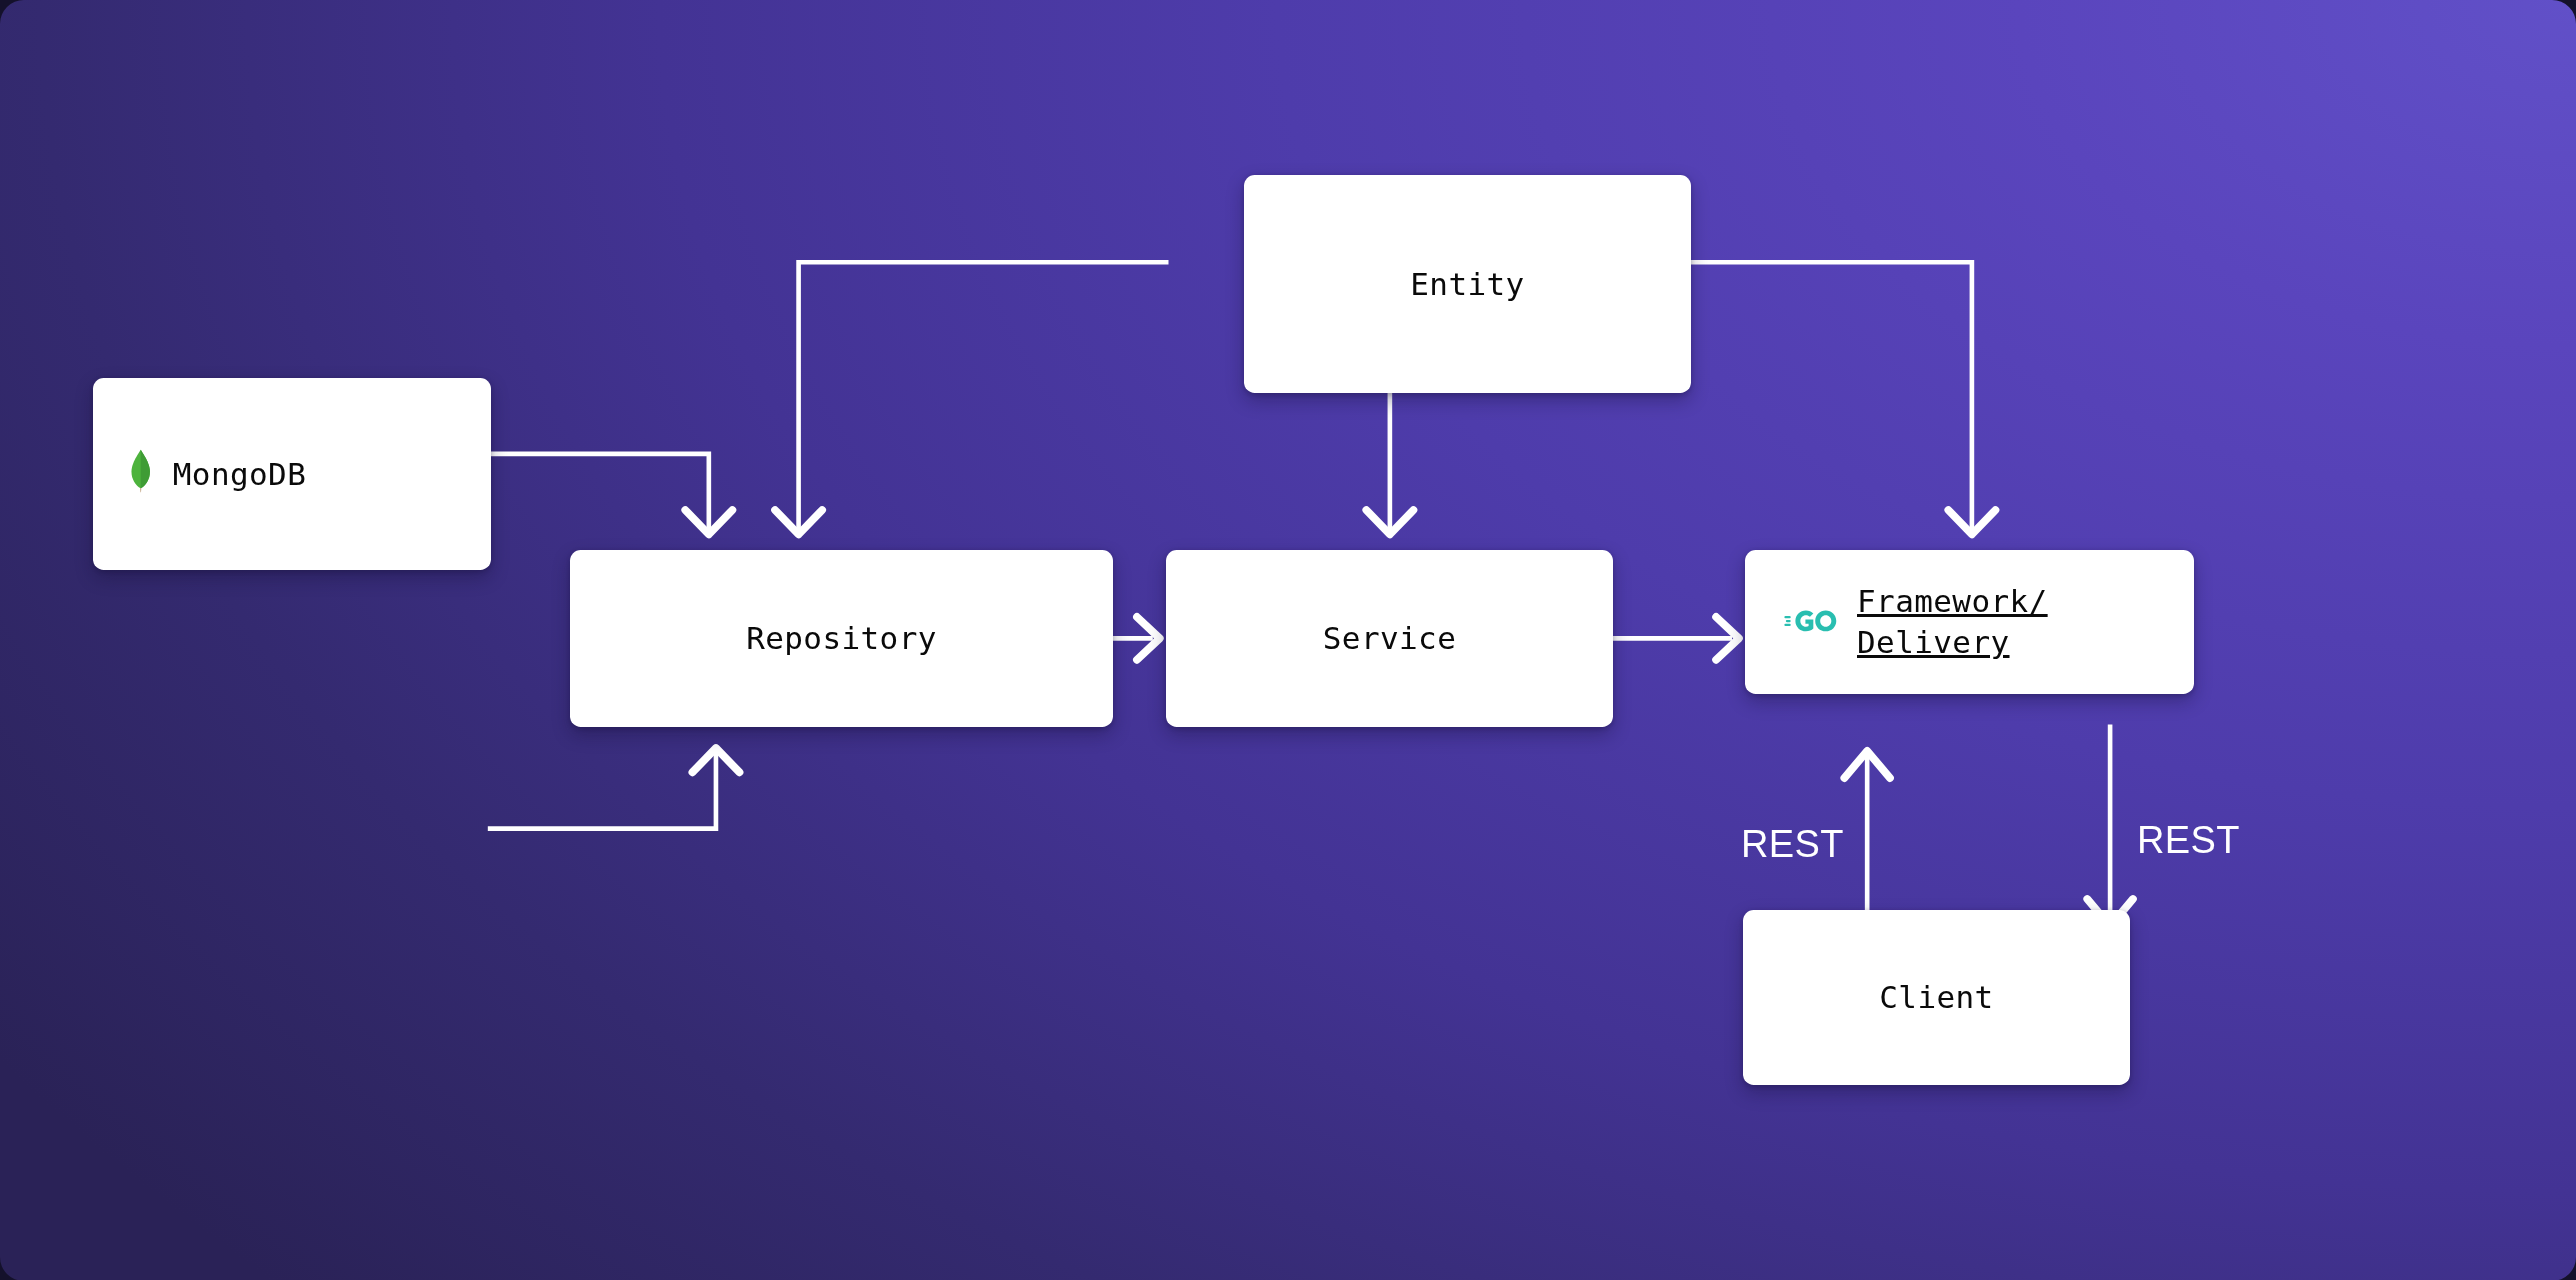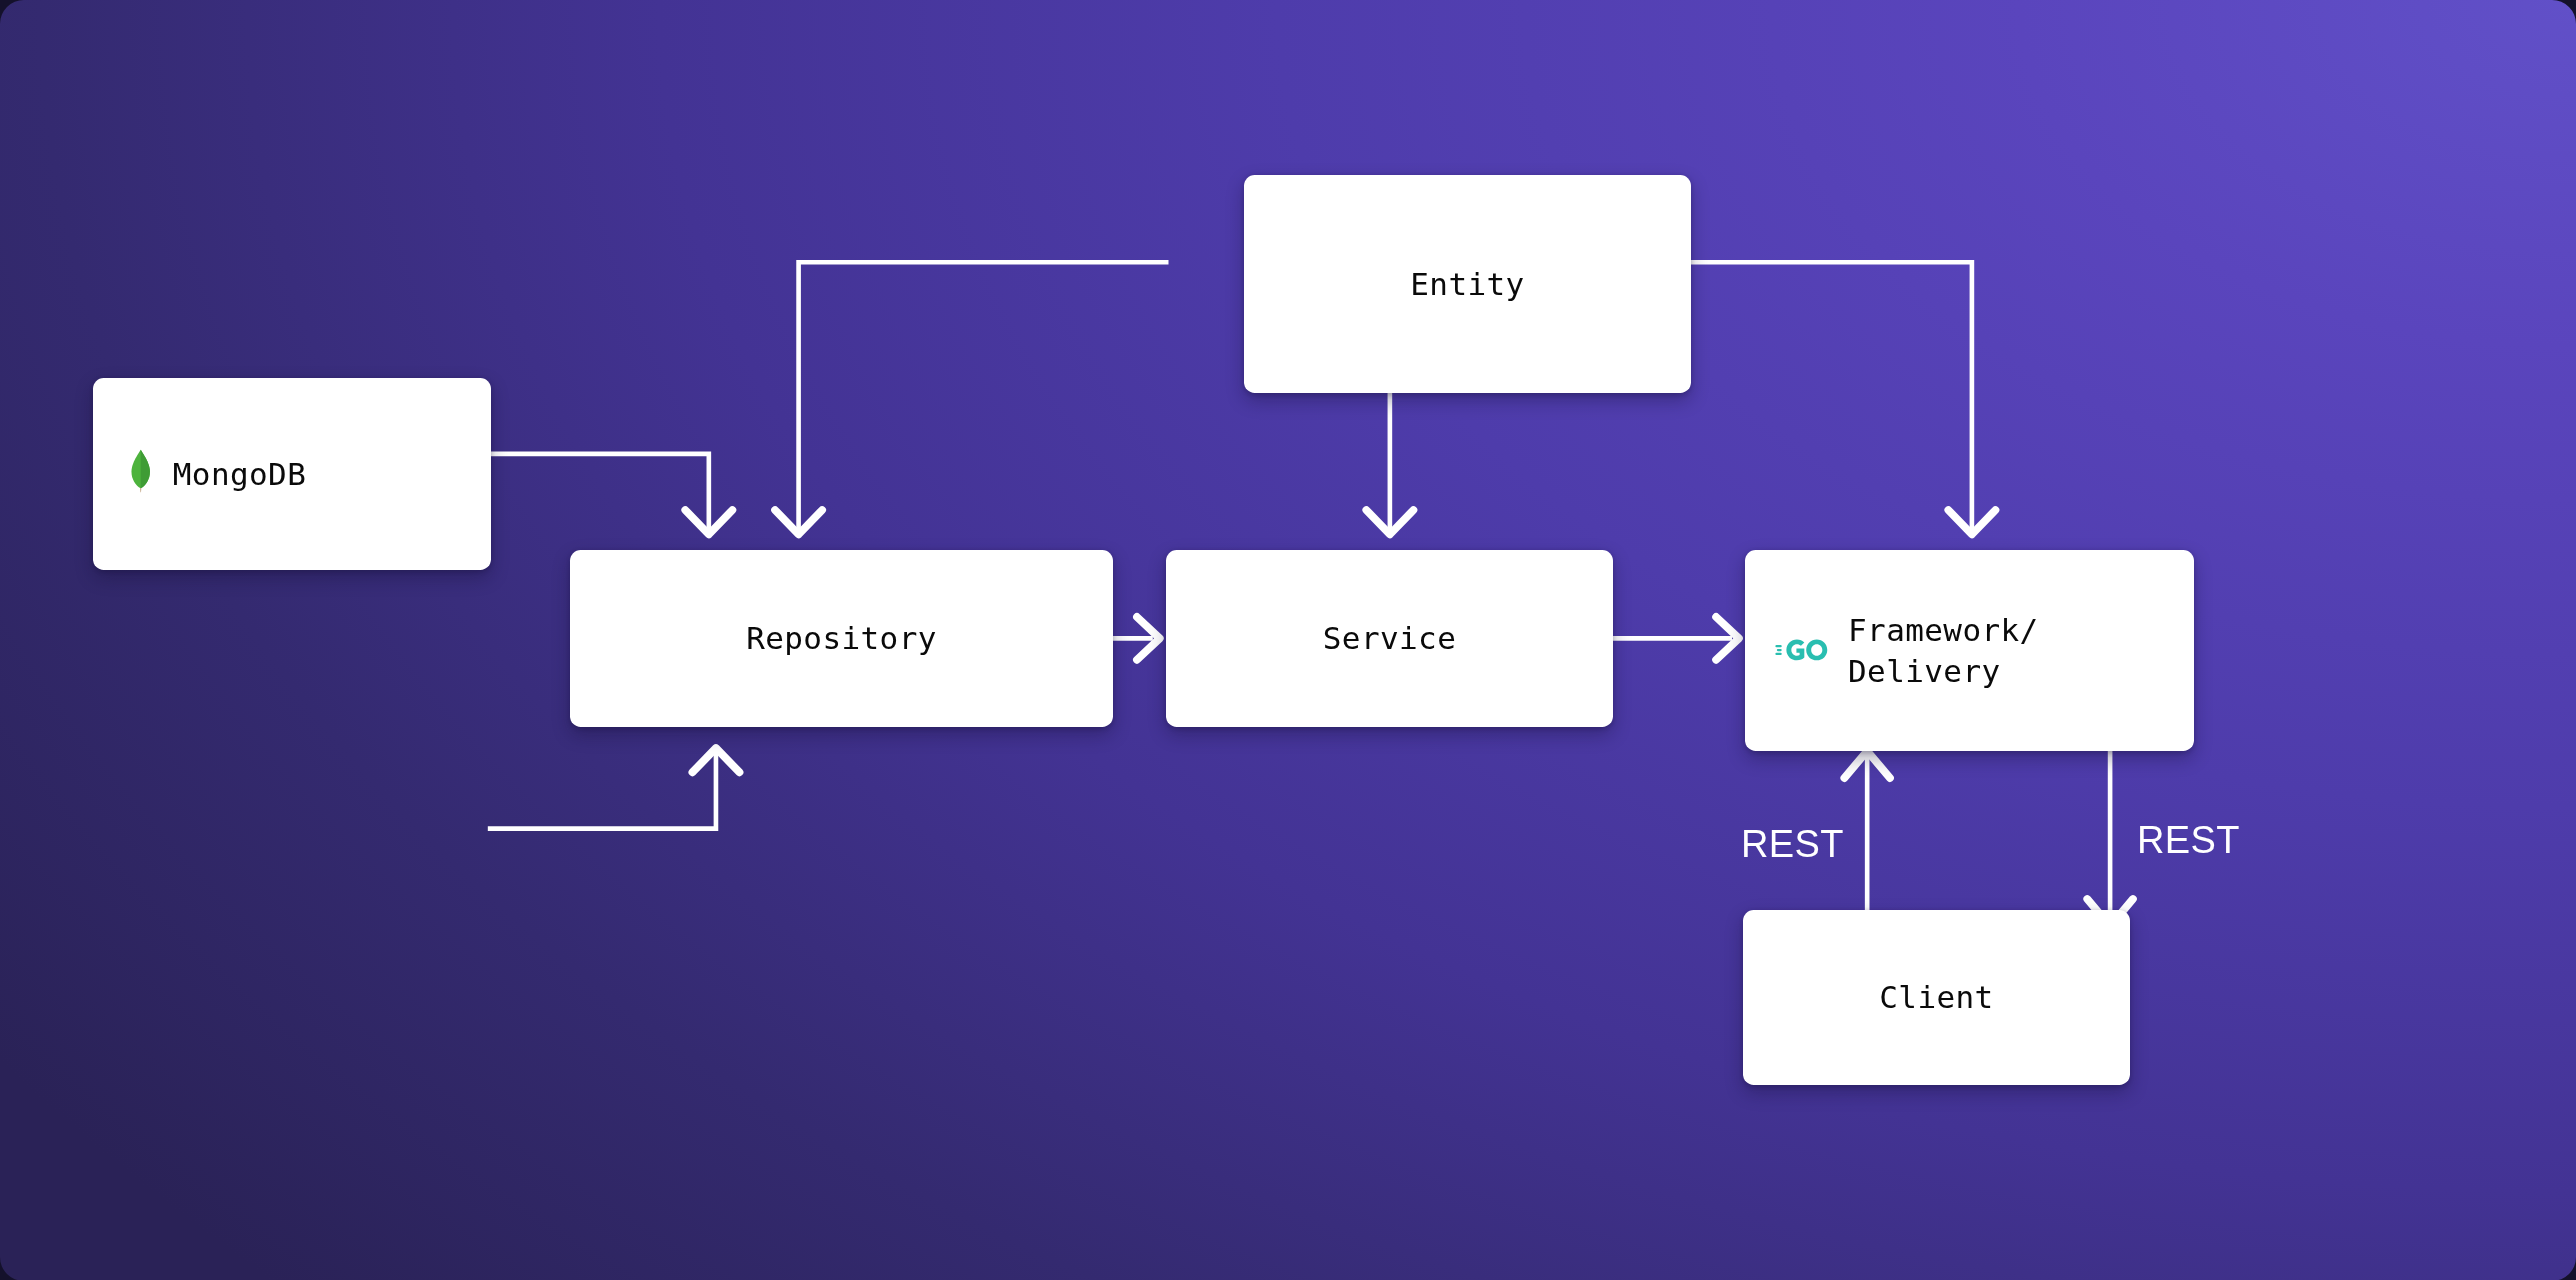--- a/index.html
+++ b/index.html
@@ -157,21 +157,21 @@
 
 
   <div class="node" style="left:570px; top:550px; width:543px; height:177px;">
     <span class="node-label">Repository</span>
   </div>
 
   <div class="node" style="left:1166px; top:550px; width:447px; height:177px;">
     <span class="node-label">Service</span>
   </div>
 
-  <div class="node with-icon" style="left:1745px; top:550px; width:449px; height:201px; padding-left:30px; gap:20px;">
+  <div class="node with-icon" style="left:1745px; top:550px; width:449px; height:144px; padding-left:39px; gap:20px;text-decoration:underline;">
     <span class="brand-icon">
       <svg width="53" height="24" viewBox="0 0 74 34" aria-hidden="true">
         <g fill="#29BEB0">
 
           <rect x="0" y="10" width="9" height="3.1" rx="1.55"></rect>
           <rect x="2" y="15.5" width="7" height="3.1" rx="1.55"></rect>
           <rect x="0" y="21" width="9" height="3.1" rx="1.55"></rect>
 
           <path d="M30.5 2.2 C22.2 2.2 15.6 8.6 15.6 16.9 C15.6 25.2 22.2 31.6 30.5 31.6
                    C35.0 31.6 38.6 30.0 41.0 27.6 L41.0 14.9 L29.8 14.9 L29.8 21.0

